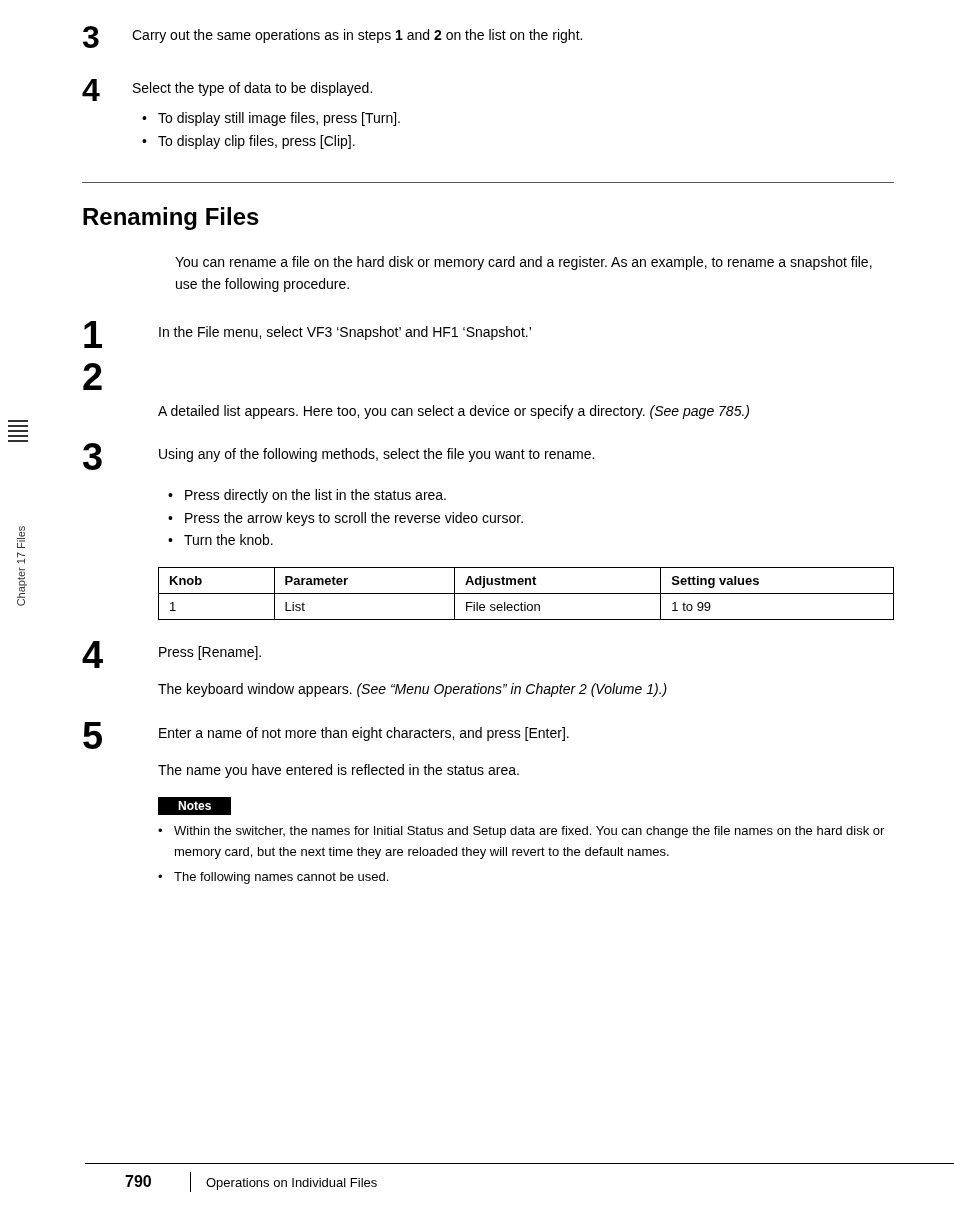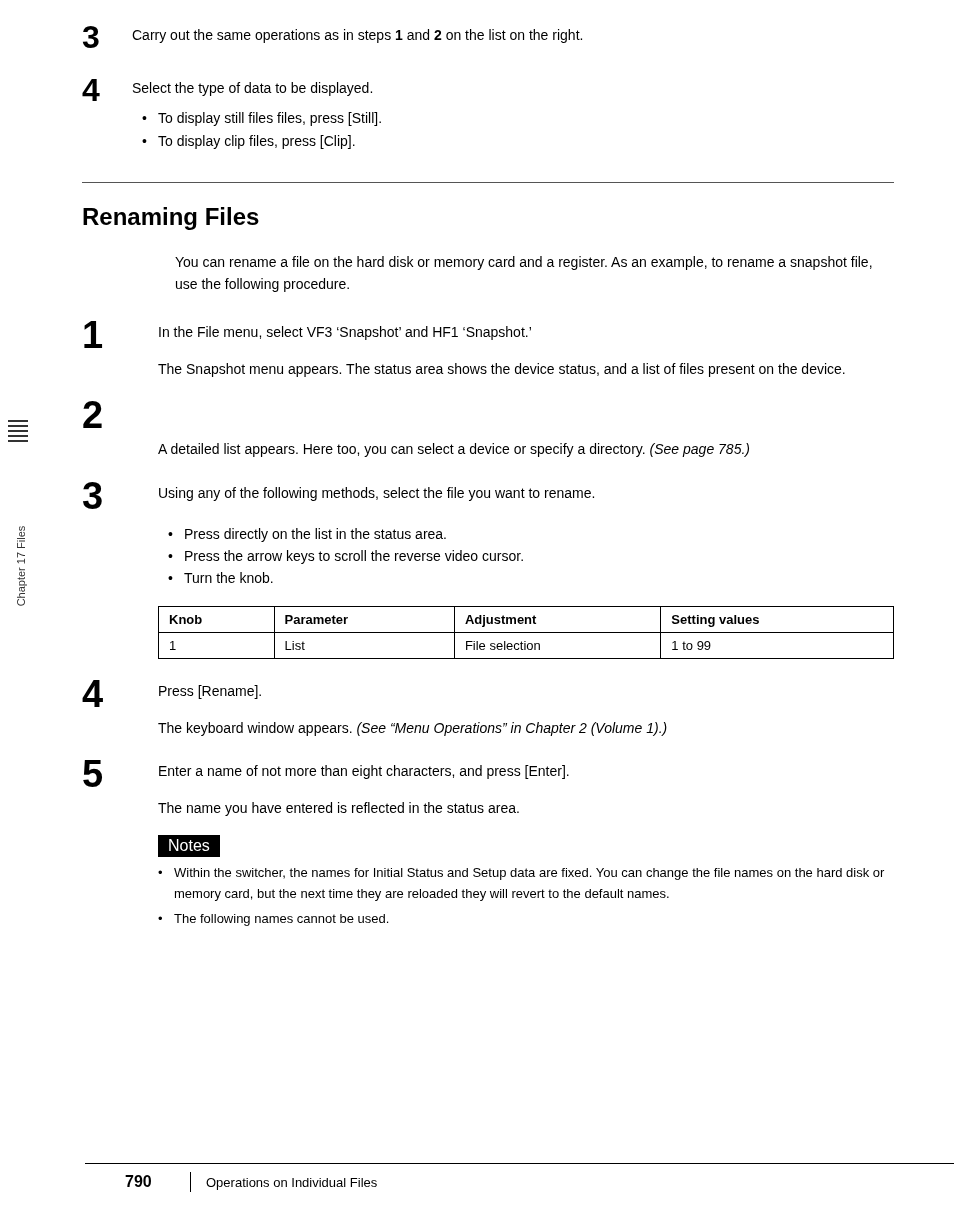--- a/index.html
+++ b/index.html
@@ -206,23 +206,23 @@
     
     .notes-section {
       margin-left: 76px;
       margin-top: 10px;
     }
 
     .notes-label {
       display: inline-block;
       background: #000;
       color: #fff;
-      font-size: 16px;
-      font-weight: normal;
-      padding: 2px 10px;
+      font-size: 12px;
+      font-weight: bold;
+      padding: 2px 20px;
       margin-bottom: 6px;
     }
 
     .notes-list {
       list-style: none;
       margin-left: 0;
     }
 
     .notes-list li {
       font-size: 13px;
@@ -297,43 +297,40 @@
             Carry out the same operations as in steps <strong>1</strong> and <strong>2</strong> on the list on the right.
           </p>
         </div>
       </div>
 
       <div class="step-item">
         <div class="step-number-large">4</div>
         <div class="step-content">
           <p>Select the type of data to be displayed.</p>
           <ul class="bullet-list">
-            <li>To display still files files, press [Still].</li>
+            <li>To display still image files, press [Turn].</li>
             <li>To display clip files, press [Clip].</li>
           </ul>
         </div>
       </div>
     </div>
 
     <hr class="section-divider">
 
     <div>
 
       <h2 class="section-heading">Renaming Files</h2>
 
       <div class="body-text">You can rename a file on the hard disk or memory card and a register. As an example, to rename a snapshot file, use the following procedure.</div>
 
       <div class="step-block">
         <div class="step-number-xl">1</div>
         <div class="step-body">
           <p>In the File menu, select VF3 ‘Snapshot’ and HF1 ‘Snapshot.’</p>
         </div>
-      </div>
-      <div class="step-detail">
-        <span>The Snapshot menu appears. The status area shows the device status, and a list of files present on the device.</span>
       </div>
 
       <div class="step-block">
         <div class="step-number-xl">2</div>
       </div>
       <div class="step-detail">
         <span>A detailed list appears. Here too, you can select a device or specify a directory. </span><em>(See page 785.)</em>
       </div>
 
       <div class="step-block">

